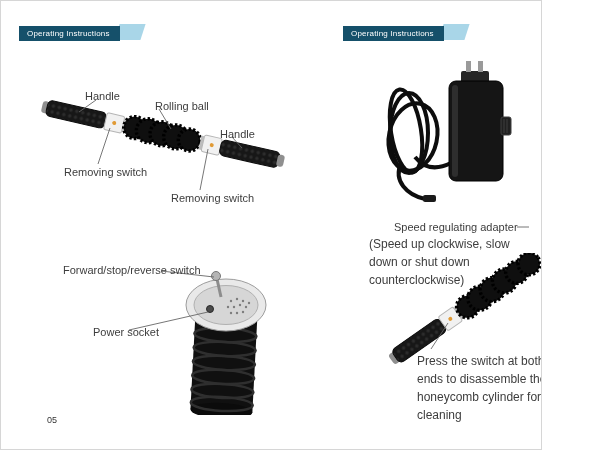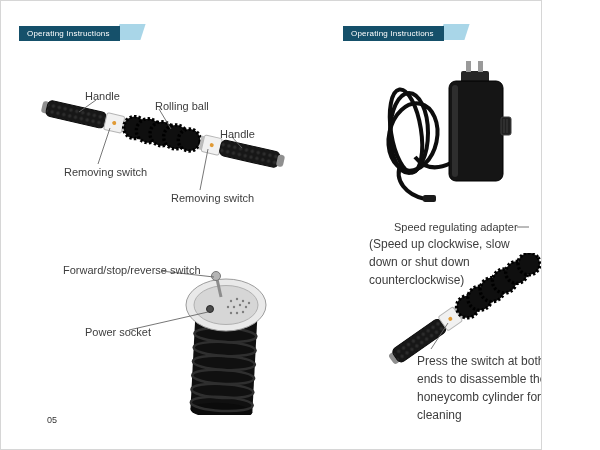--- a/index.html
+++ b/index.html
@@ -159,21 +159,21 @@
       <line x1="447" y1="322" x2="430" y2="348"></line>
     </g>
   </svg>
 
   <div class="label" style="left:84px;top:89px">Handle</div>
   <div class="label" style="left:154px;top:99px">Rolling ball</div>
   <div class="label" style="left:219px;top:127px">Handle</div>
   <div class="label" style="left:63px;top:165px">Removing switch</div>
   <div class="label" style="left:170px;top:191px">Removing switch</div>
   <div class="label" style="left:62px;top:263px">Forward/stop/reverse switch</div>
-  <div class="label" style="left:84px;top:325px">Power socket</div>
+  <div class="label" style="left:92px;top:325px">Power socket</div>
 
   <div class="label center" style="left:393px;top:220px;width:122px;white-space:nowrap">Speed regulating adapter</div>
   <div class="note" style="left:368px;top:234px;width:158px">(Speed up clockwise, slow down or shut down counterclockwise)</div>
   <div class="note" style="left:416px;top:351px;width:142px">Press the switch at both ends to disassemble the honeycomb cylinder for cleaning</div>
 
   <div class="pagenum" style="left:26px;top:414px">05</div>
   <div class="pagenum" style="left:566px;top:414px">07</div>
 
 </div>
 

